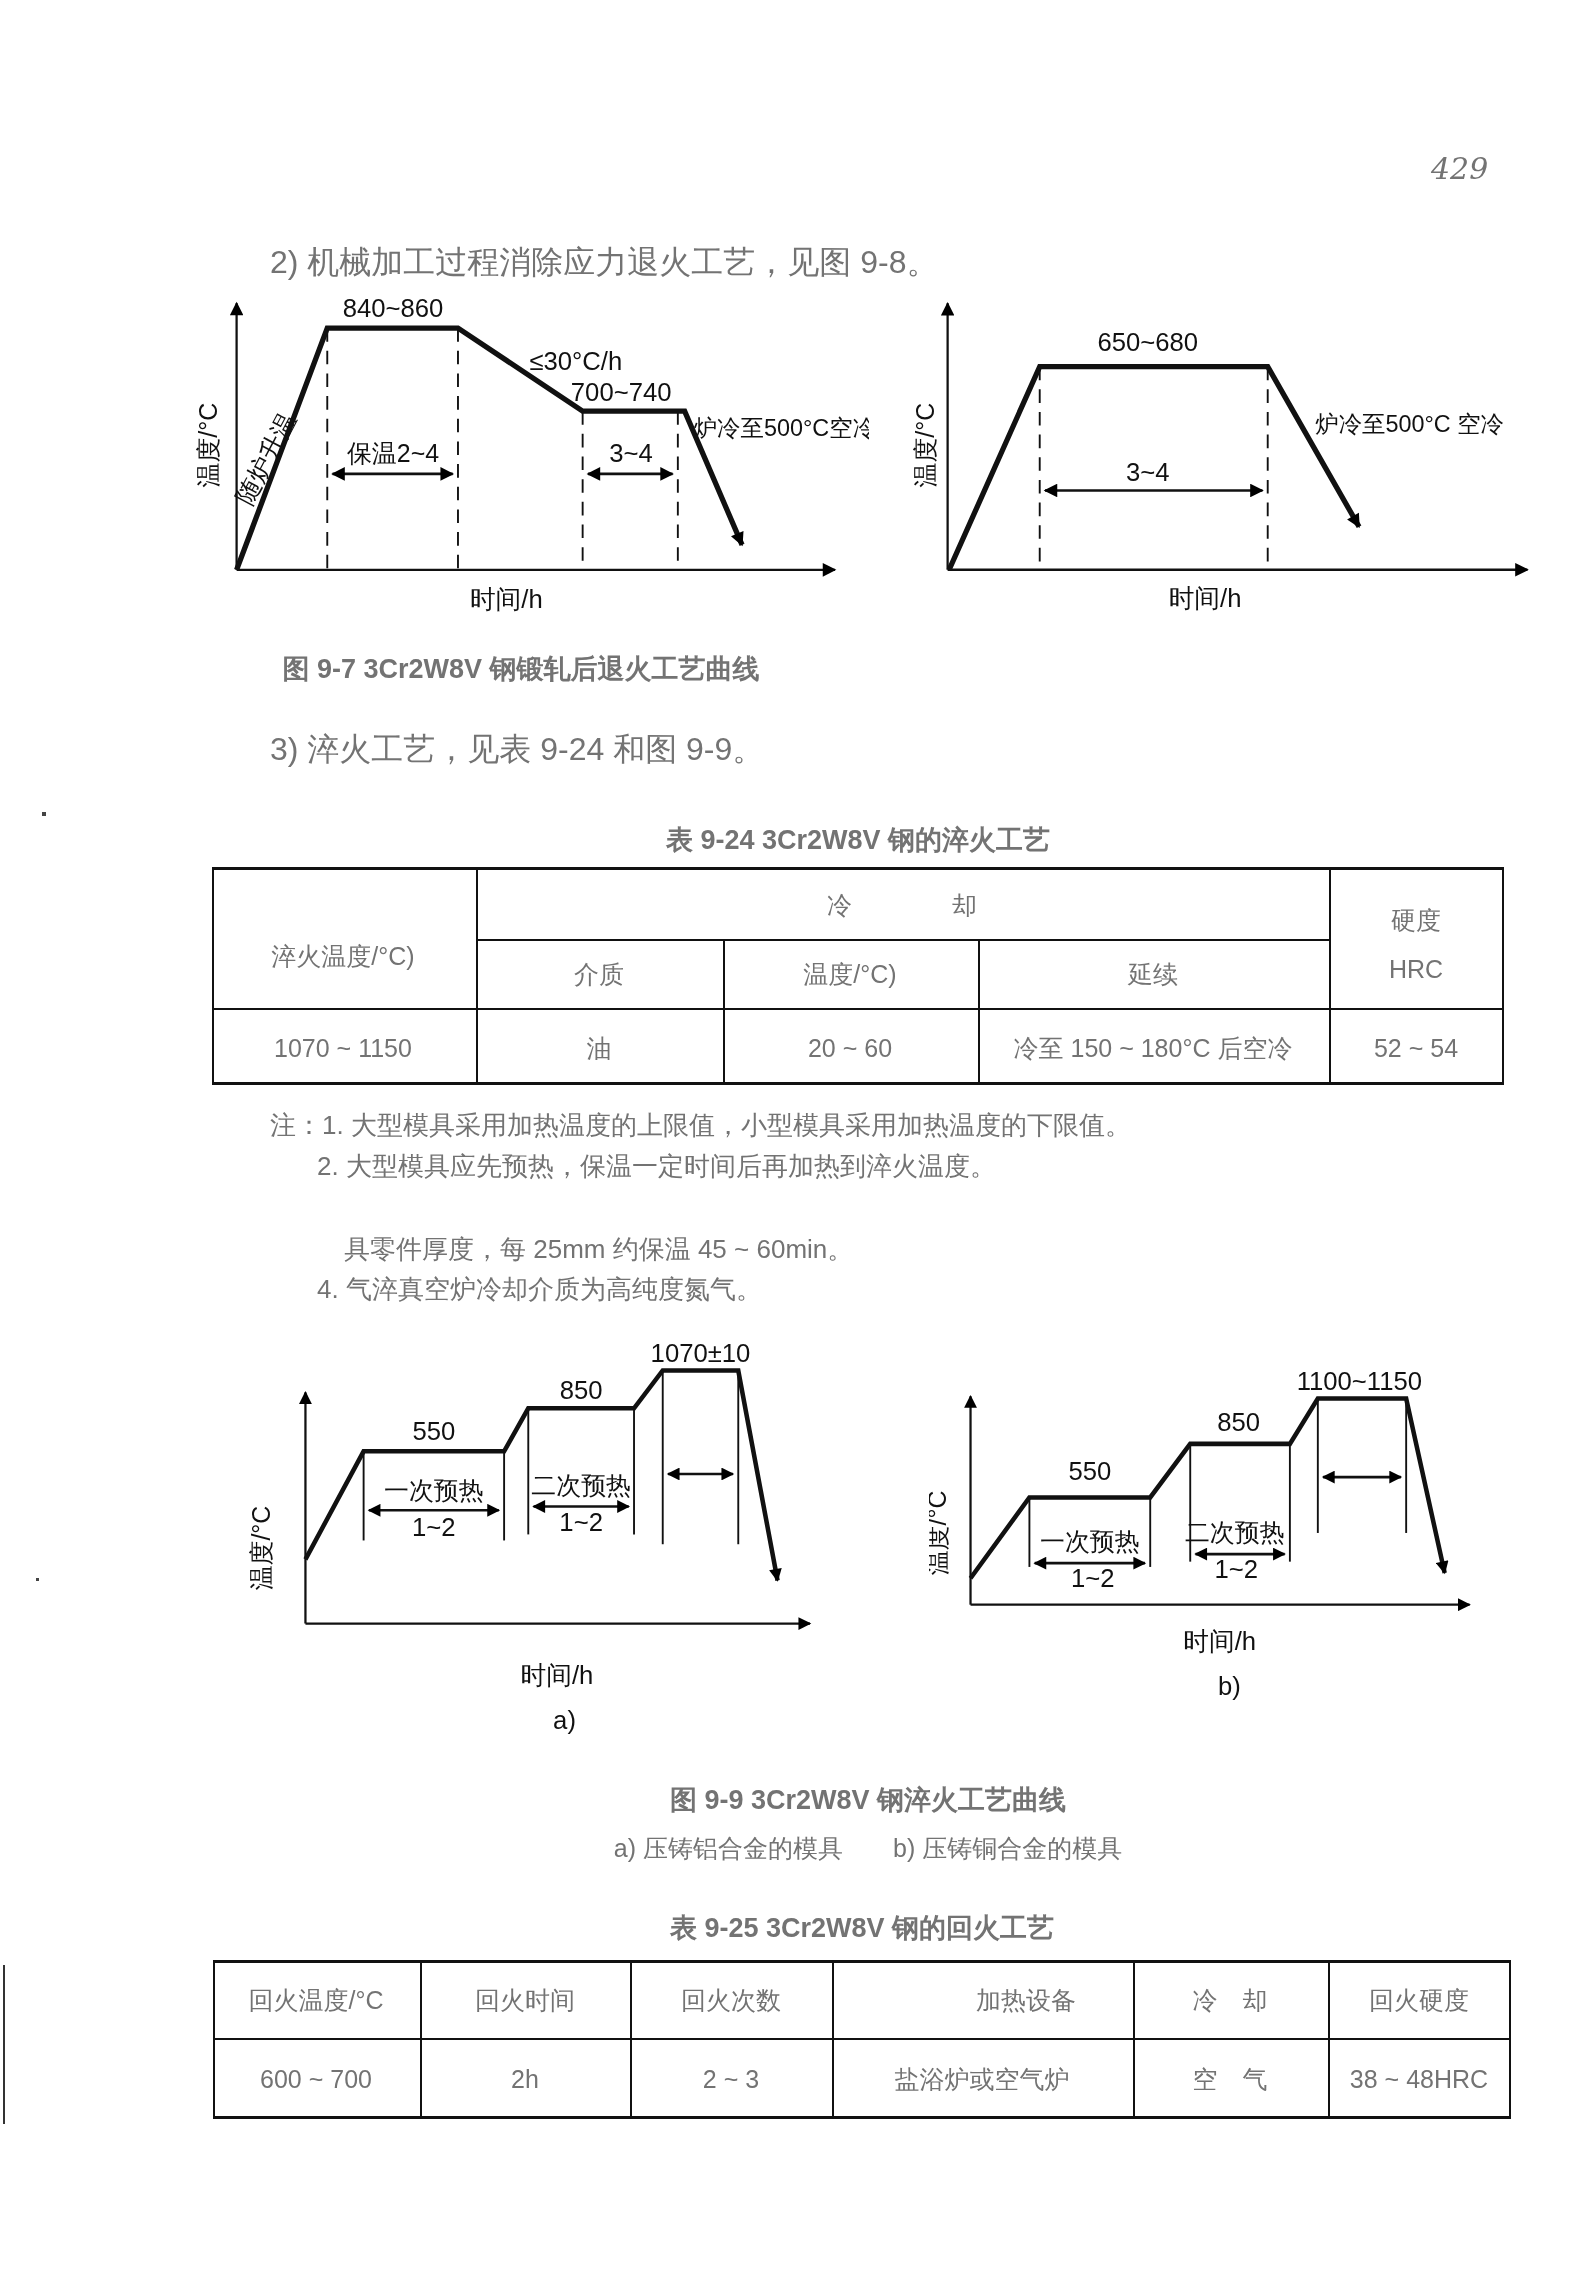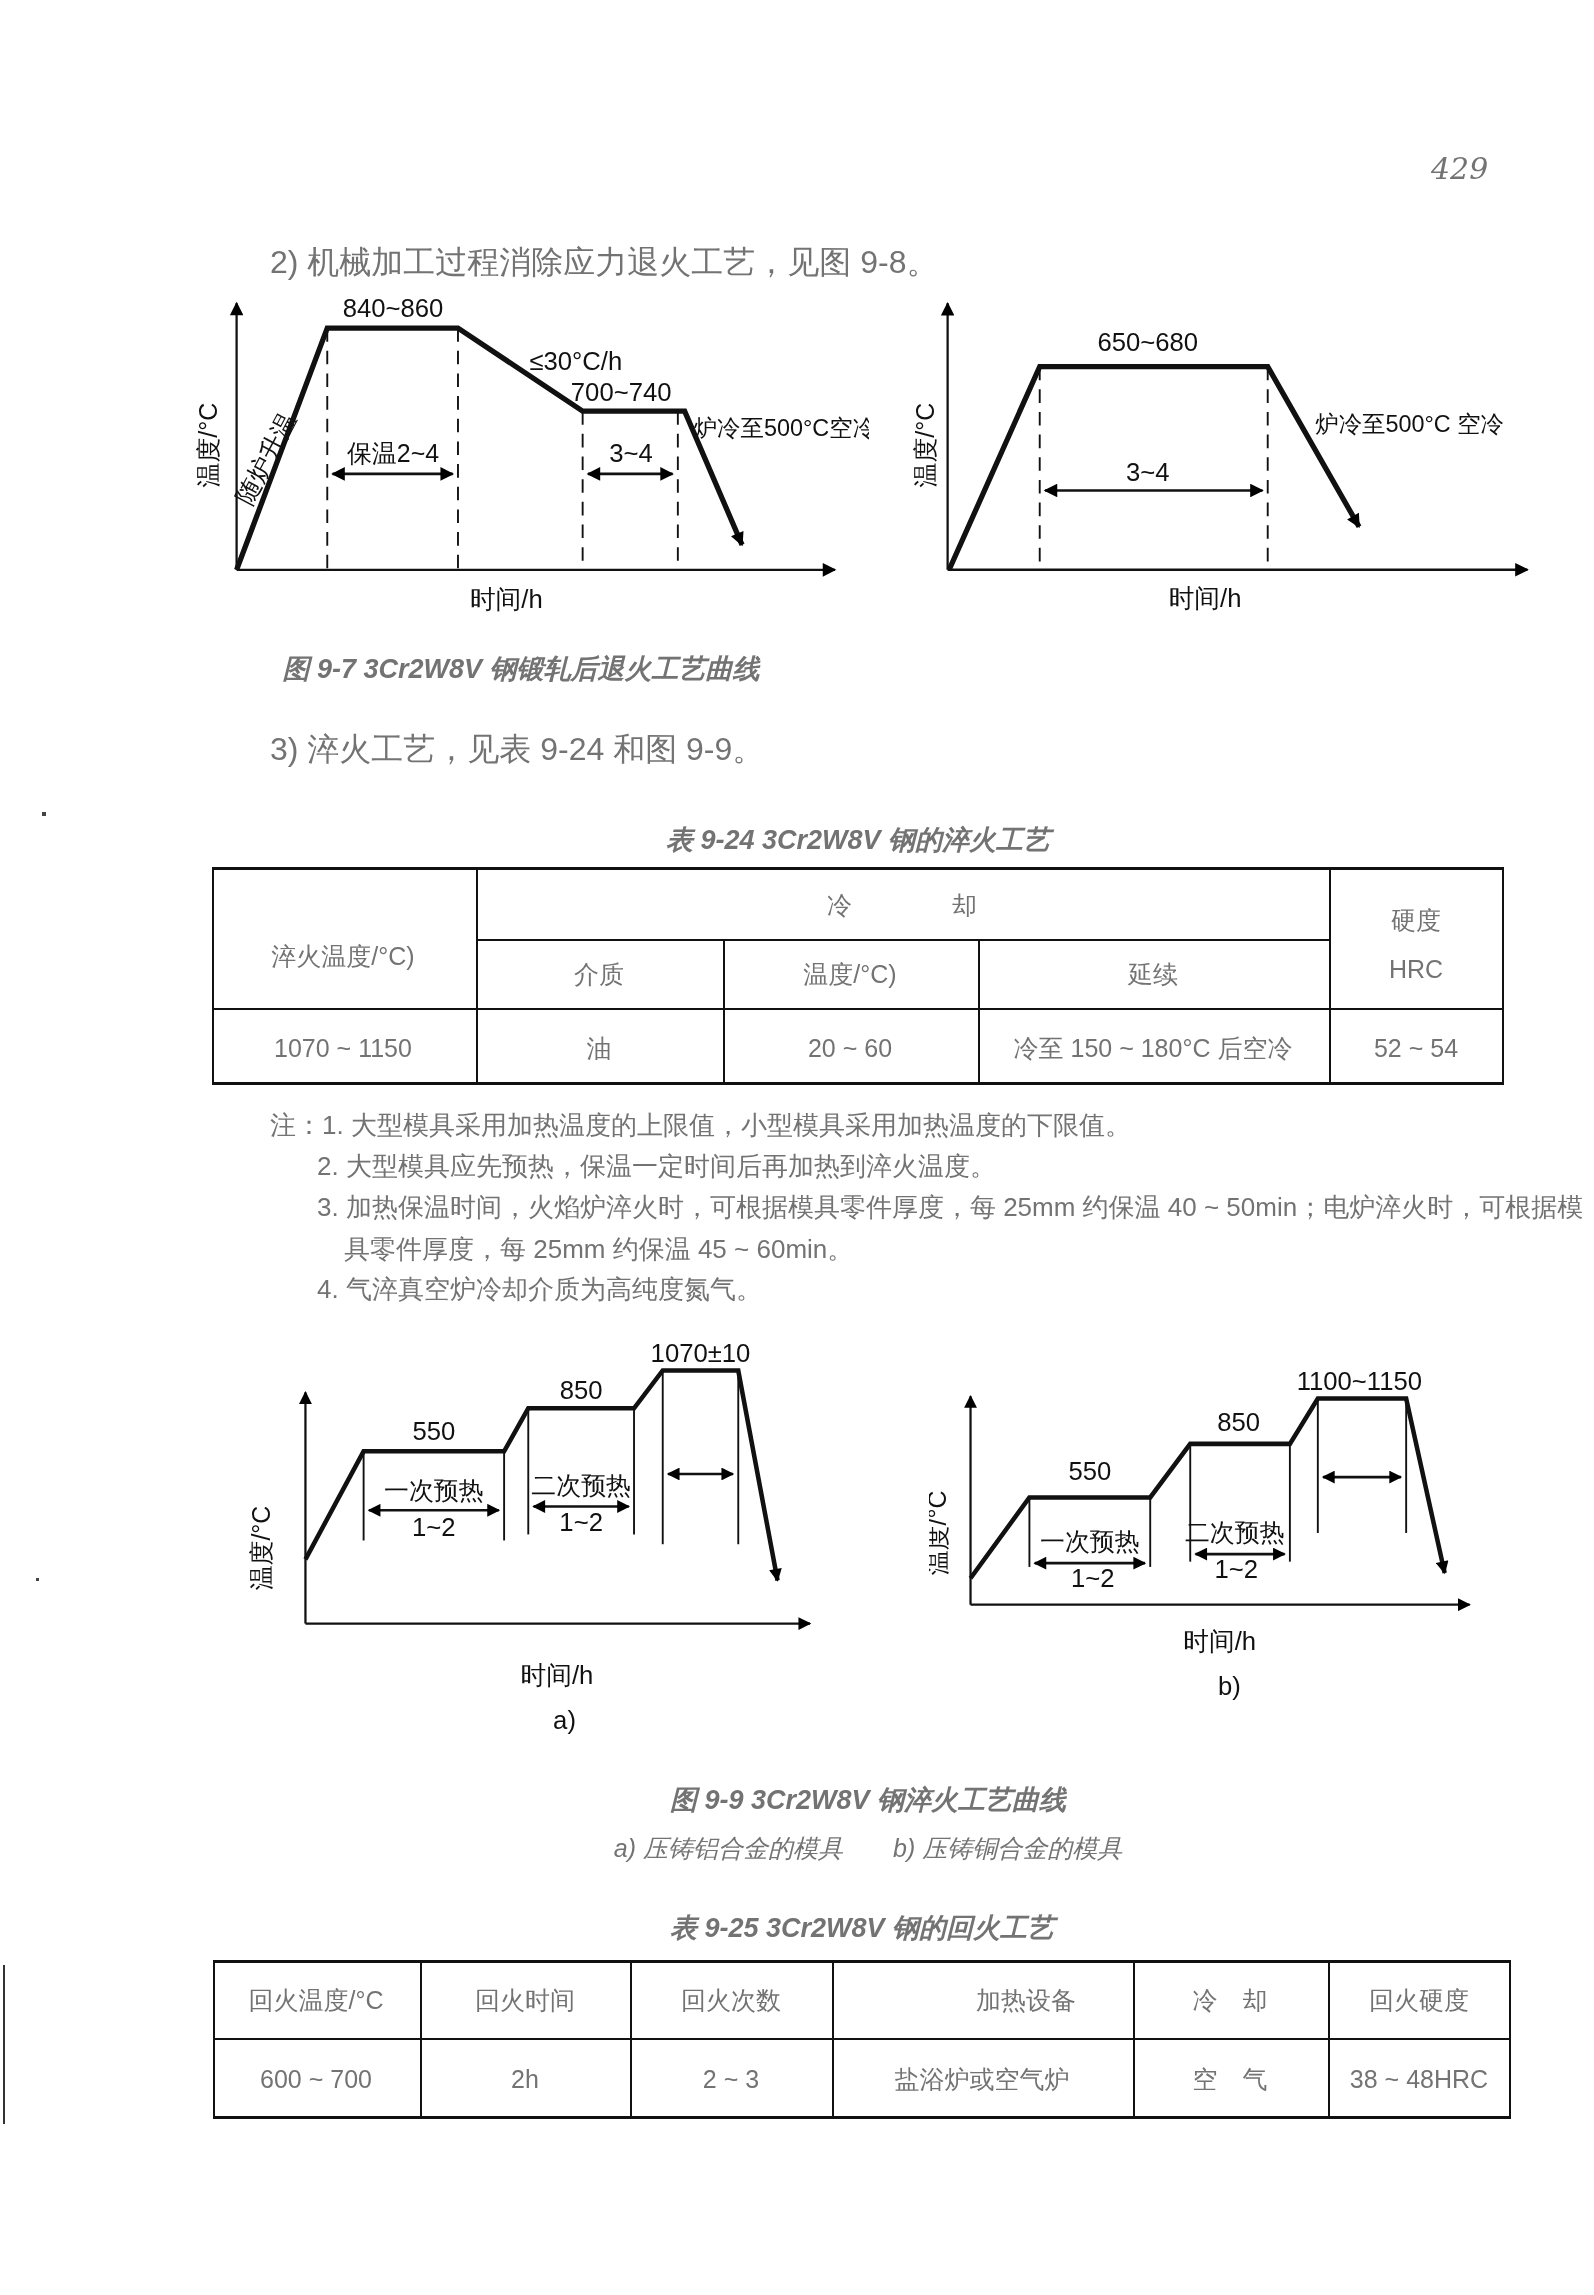--- a/index.html
+++ b/index.html
@@ -1,19 +1,19 @@
 <!DOCTYPE html>
 <html style="font-size:12px"><head>
 <meta charset="utf-8">
 <style>
   html,body{margin:0;padding:0;background:#e8e8e8;}
   .page{position:relative;width:1595px;height:2295px;background:#ffffff;
         font-family:"Liberation Sans",sans-serif;color:#737373;overflow:hidden;}
   .abs{position:absolute;white-space:nowrap;}
-  .cc{position:absolute;transform:translateX(-50%);white-space:nowrap;text-align:right;font-style:italic;}
+  .cc{position:absolute;transform:translateX(-50%);white-space:nowrap;text-align:right;}
   .cell{position:absolute;transform:translate(-50%,-50%);white-space:nowrap;text-align:center;}
   .h1{font-size:32px;}
   .item{font-size:32px;}
   .note{font-size:26px;}
   .cap{font-size:27px;font-weight:bold;}
   .subcap{font-size:25px;}
   .ttitle{font-size:27px;font-weight:bold;}
   .tcell{font-size:25px;}
   .pagenum{font-family:"DejaVu Serif",serif;font-style:italic;font-size:30px;}
   .tline{position:absolute;background:#111;}
@@ -104,21 +104,20 @@
     <div class="cell tcell" style="left:1204px;top:102px;">HRC</div>
     <div class="cell tcell" style="left:131px;top:181px;">1070 ~ 1150</div>
     <div class="cell tcell" style="left:387px;top:181px;">油</div>
     <div class="cell tcell" style="left:638px;top:181px;">20 ~ 60</div>
     <div class="cell tcell" style="left:941px;top:181px;">冷至 150 ~ 180°C 后空冷</div>
     <div class="cell tcell" style="left:1204px;top:181px;">52 ~ 54</div>
   </div>
 
   <div class="abs note" style="left:270px;top:1108px;">注：1. 大型模具采用加热温度的上限值，小型模具采用加热温度的下限值。</div>
   <div class="abs note" style="left:317px;top:1149px;">2. 大型模具应先预热，保温一定时间后再加热到淬火温度。</div>
-  <div class="abs note" style="left:317px;top:1190px;">3. 加热保温时间，火焰炉淬火时，可根据模具零件厚度，每 25mm 约保温 40 ~ 50min；电炉淬火时，可根据模</div>
   <div class="abs note" style="left:344px;top:1232px;">具零件厚度，每 25mm 约保温 45 ~ 60min。</div>
   <div class="abs note" style="left:317px;top:1272px;">4. 气淬真空炉冷却介质为高纯度氮气。</div>
 
   <svg class="abs" style="left:211px;top:1335px;" width="627" height="423" viewBox="0 0 830 560">
     <defs>
       <marker id="a99a" viewBox="0 0 10 10" refX="9" refY="5" markerWidth="22" markerHeight="17" markerUnits="userSpaceOnUse" orient="auto-start-reverse">
         <path d="M0,0 L10,5 L0,10 z"></path>
       </marker>
     </defs>
     <line x1="125" y1="382" x2="125" y2="76" stroke="#111" stroke-width="3" marker-end="url(#a99a)"></line>

